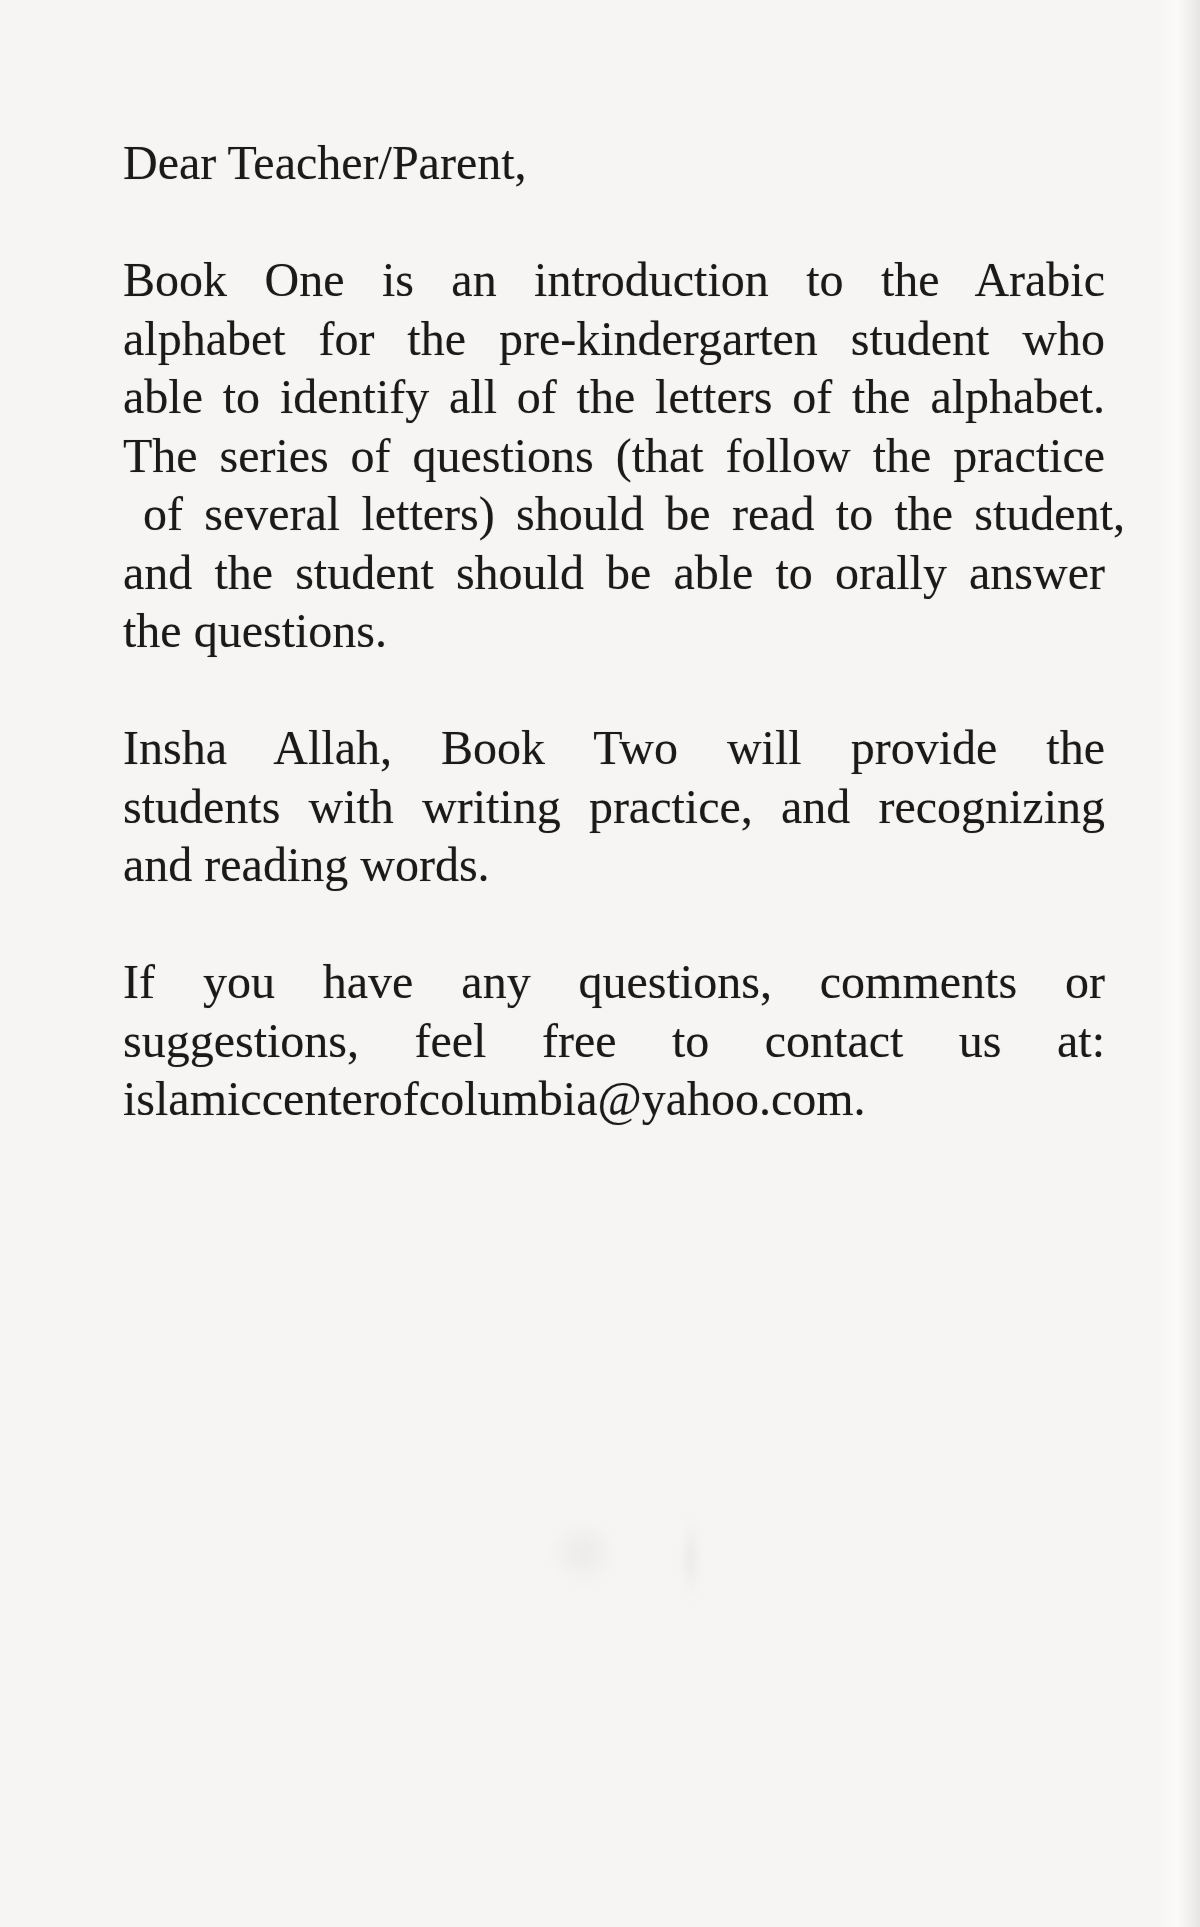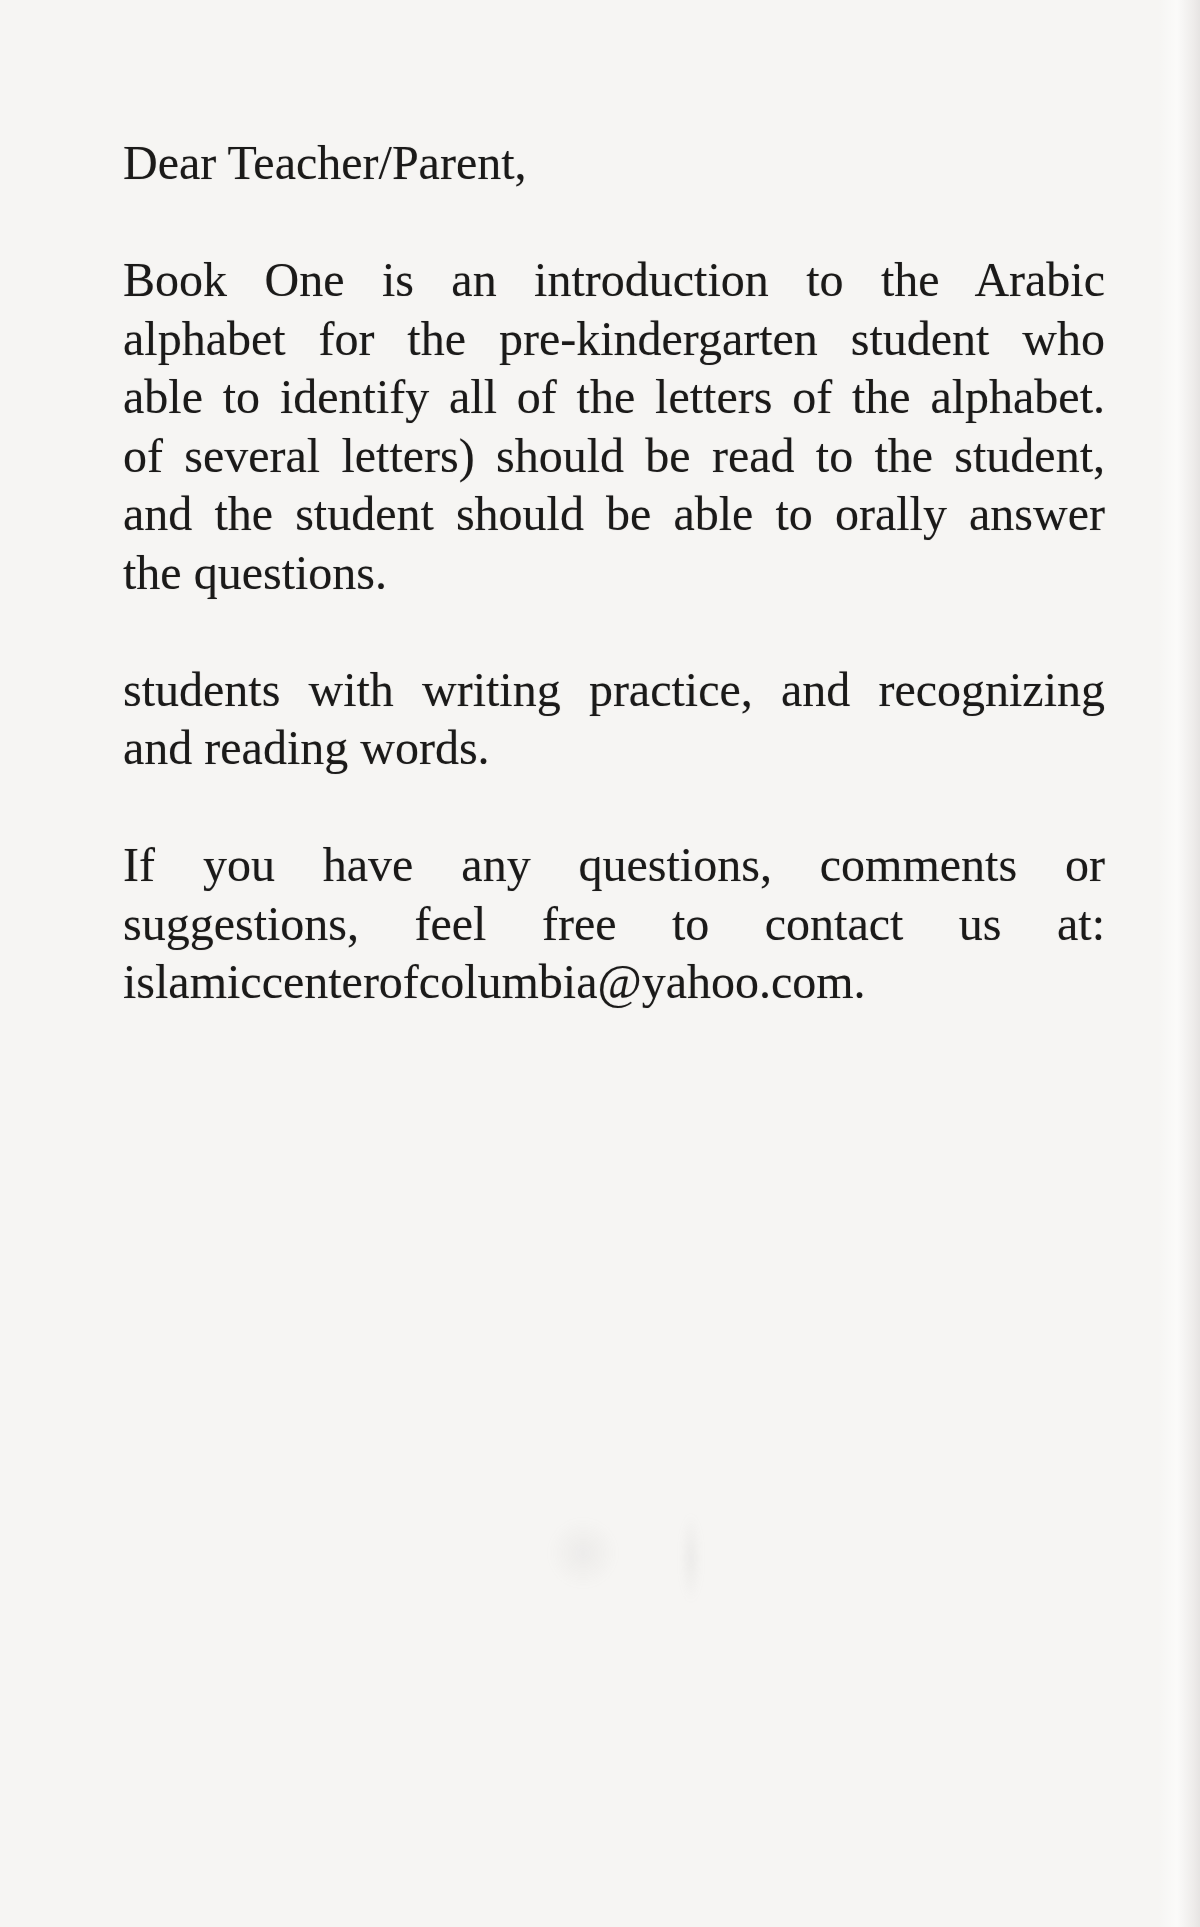--- a/index.html
+++ b/index.html
@@ -67,26 +67,28 @@
 
 <div class="page">
   <div class="textcol">
 
     <div class="line ll sal">Dear Teacher/Parent,</div>
 
     <div class="para">
       <div class="line jl" style="display: block; word-spacing: 25.4487px;">Book One is an introduction to the Arabic</div>
       <div class="line jl" style="display: block; word-spacing: 20.9031px;">alphabet for the pre-kindergarten student who</div>
       <div class="line jl" style="display: block; word-spacing: 7.81424px;">able to identify all of the letters of the alphabet.</div>
-      <div class="line jl" style="display: block; word-spacing: 9.28516px;">of several letters) should be read to the student,</div>
+      <div class="line jl" style="display: block; word-spacing: 9.85268px;">The series of questions (that follow the practice</div>
+      <div class="line jl" style="display: block; word-spacing: 9.28516px; margin-left: 20px;">of several letters) should be read to the student,</div>
       <div class="line jl" style="display: block; word-spacing: 10.1113px;">and the student should be able to orally answer</div>
       <div class="line ll">the questions.</div>
     </div>
 
     <div class="para">
+      <div class="line jl" style="display: block; word-spacing: 37.0521px;">Insha Allah, Book Two will provide the</div>
       <div class="line jl" style="display: block; word-spacing: 16.1844px;">students with writing practice, and recognizing</div>
       <div class="line ll">and reading words.</div>
     </div>
 
     <div class="para">
       <div class="line jl" style="display: block; word-spacing: 35.9167px;">If you have any questions, comments or</div>
       <div class="line jl" style="display: block; word-spacing: 43.4818px;">suggestions, feel free to contact us at:</div>
       <div class="line ll">islamiccenterofcolumbia@yahoo.com.</div>
     </div>
 

